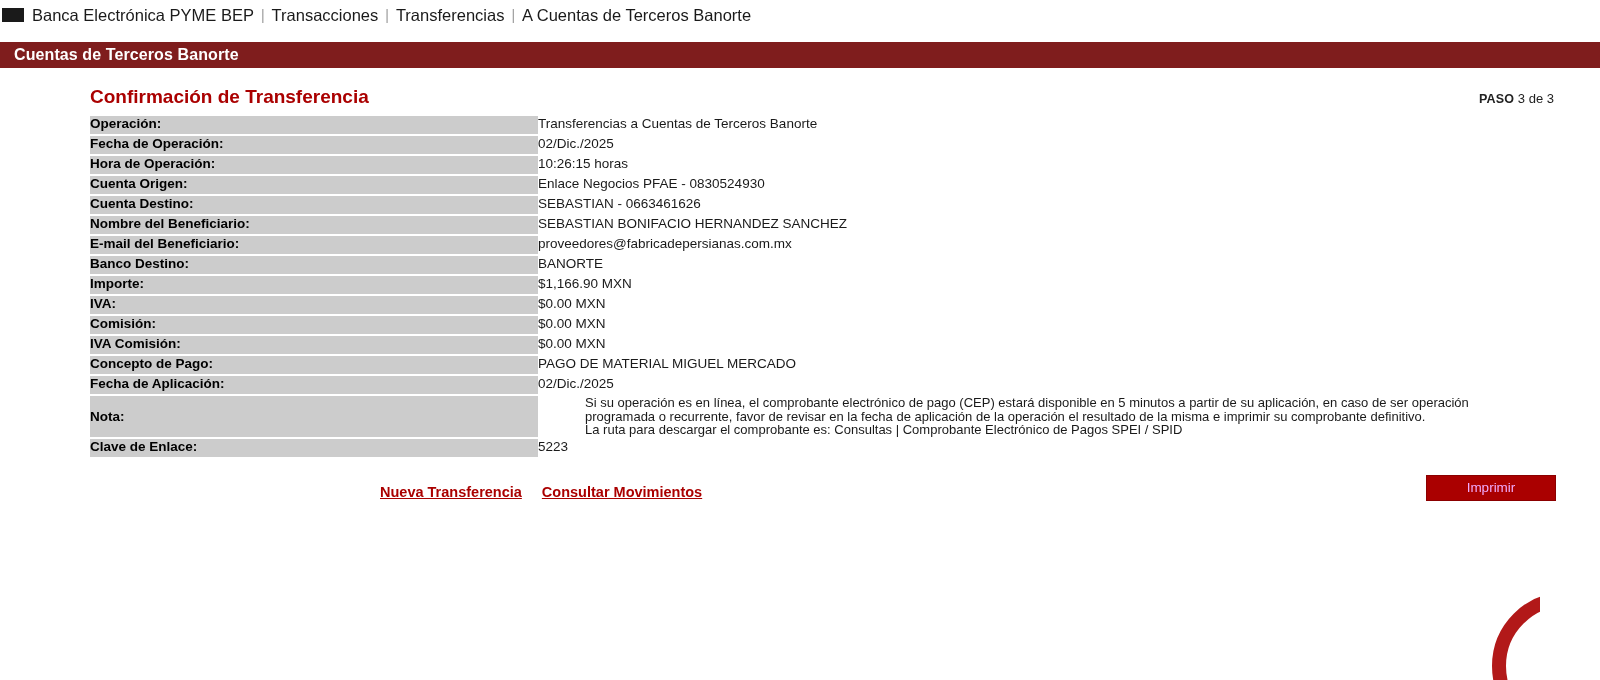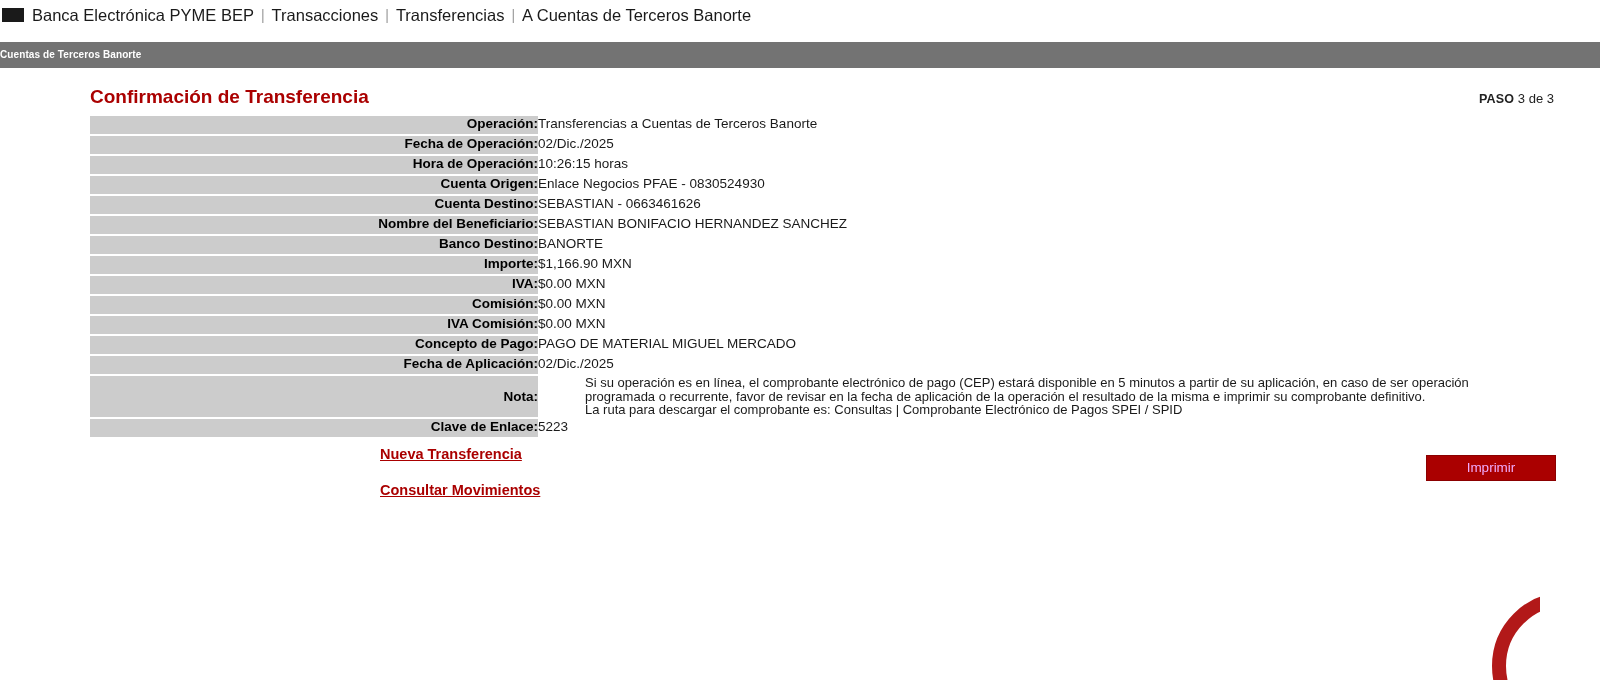--- a/index.html
+++ b/index.html
@@ -44,26 +44,27 @@
     color: #1a1a1a;
   }
   .crumb-sep {
     color: #9a9a9a;
     margin: 0 7px;
     font-size: 14px;
   }
 
   
   .title-band {
-    background: #737373;
+    background: #7f1d1d;
     color: #ffffff;
     font-weight: bold;
-    font-size: 10px;
+    font-size: 16px;
     height: 26px;
     line-height: 26px;
+    padding-left: 14px;
     letter-spacing: 0.1px;
   }
 
   
   .content {
     padding: 0 22px 0 22px;
   }
   .content-head {
     display: flex;
     align-items: baseline;
@@ -94,21 +95,20 @@
   table.detail td {
     vertical-align: top;
     padding: 0;
   }
   td.label {
     width: 448px;
     background: #cccccc;
     color: #000;
     font-weight: bold;
     font-size: 13.5px;
-    text-align: right;
     padding: 4px 8px 4px 4px;
     border-bottom: 2px solid #ffffff;
     height: 18px;
   }
   td.value {
     font-size: 13.5px;
     color: #1a1a1a;
     padding: 4px 4px 4px 10px;
     border-bottom: 2px solid #ffffff;
     vertical-align: top;
@@ -129,21 +129,20 @@
     align-items: center;
     margin-top: 16px;
     padding-left: 68px;
     position: relative;
     height: 34px;
   }
   .footer-links {
     display: flex;
     gap: 20px;
     margin-left: 290px;
-    flex-direction: column;
   }
   .flink {
     color: #aa0000;
     font-weight: bold;
     font-size: 14.5px;
     text-decoration: underline;
     cursor: pointer;
   }
   .print-btn {
     position: absolute;
@@ -230,20 +229,24 @@
         </tr>
         <tr>
           <td class="label">Cuenta Destino:</td>
           <td class="value">SEBASTIAN - 0663461626</td>
         </tr>
         <tr>
           <td class="label">Nombre del Beneficiario:</td>
           <td class="value">SEBASTIAN BONIFACIO HERNANDEZ SANCHEZ</td>
         </tr>
         <tr>
+          <td class="label">E-mail del Beneficiario:</td>
+          <td class="value">proveedores@fabricadepersianas.com.mx</td>
+        </tr>
+        <tr>
           <td class="label">Banco Destino:</td>
           <td class="value">BANORTE</td>
         </tr>
         <tr>
           <td class="label">Importe:</td>
           <td class="value">$1,166.90 MXN</td>
         </tr>
         <tr>
           <td class="label">IVA:</td>
           <td class="value">$0.00 MXN</td>

